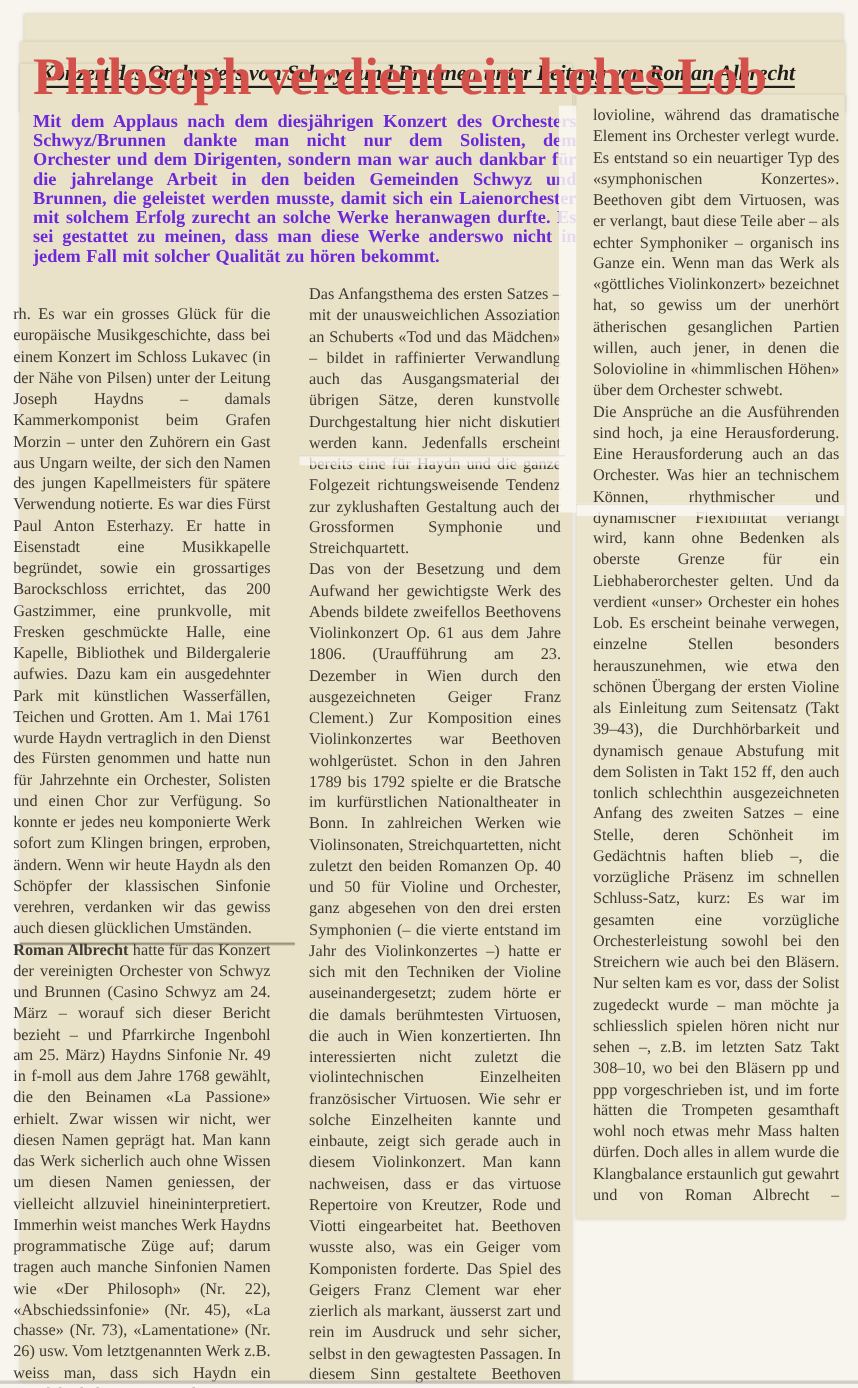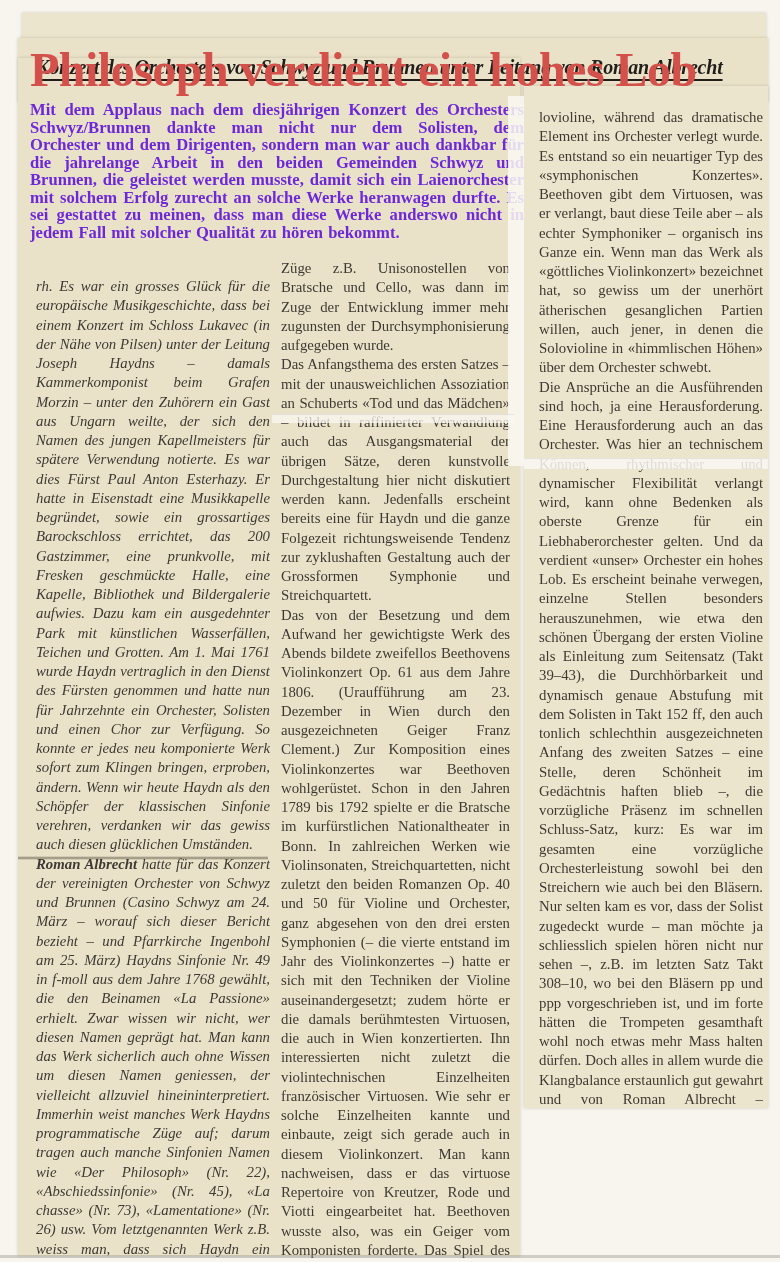--- a/index.html
+++ b/index.html
@@ -28,23 +28,23 @@
   .lead{
     position:absolute;left:30px;top:101px;width:494px;height:158px;overflow:hidden;
     font-size:16.6px;line-height:17.5px;font-weight:700;color:#6d28d9;
     text-align:justify;word-spacing:1px;
   }
   .col{
     position:absolute;overflow:hidden;text-align:justify;
     font-size:14.8px;line-height:19.25px;color:var(--ink,#3e3933);
     hyphens:auto;-webkit-hyphens:auto;
   }
-  .col-1{left:36px;top:277px;width:234px;height:986px;font-style:italic;}
+  .col-1{left:12px;top:277px;width:234px;height:986px;}
   .col-2{left:281px;top:259px;width:229px;height:1000px;}
-  .col-3{left:539px;top:108px;width:224px;height:1002px;font-family:Liberation Serif, serif;}
+  .col-3{left:539px;top:96px;width:224px;height:1002px;font-family:Liberation Serif, serif;}
   .col p{margin:0;}
   .bold-name{font-weight:700;}
 
   .seam{position:absolute;pointer-events:none;}
   .seam.gap-vertical{left:508px;top:96px;width:16px;height:370px;background:rgba(250,248,242,.85);}
   .seam.crease-col1{
     left:18px;top:856px;width:250px;height:4px;
     background:linear-gradient(to bottom, rgba(120,100,80,0), rgba(70,58,45,.55), rgba(120,100,80,0));
   }
   .seam.cut-col2{left:272px;top:414px;width:242px;height:9px;background:rgba(249,247,241,.75);box-shadow:0 1px 1px rgba(0,0,0,.08) inset;}
@@ -61,21 +61,20 @@
 
 <div class="kicker">Konzert des Orchesters von Schwyz und Brunnen unter Leitung von Roman Albrecht</div>
 <div class="headline">Philosoph verdient ein hohes Lob</div>
 <div class="lead">Mit dem Applaus nach dem diesjährigen Konzert des Orchesters Schwyz/Brunnen dankte man nicht nur dem Solisten, dem Orchester und dem Dirigenten, sondern man war auch dankbar für die jahrelange Arbeit in den beiden Gemeinden Schwyz und Brunnen, die geleistet werden musste, damit sich ein Laienorchester mit solchem Erfolg zurecht an solche Werke heranwagen durfte. Es sei gestattet zu meinen, dass man diese Werke anderswo nicht in jedem Fall mit solcher Qualität zu hören bekommt.</div>
 
 <div class="col col-1">
     <p><span>rh. Es war ein grosses Glück für die europäische Musikgeschichte, dass bei einem Konzert im Schloss Lukavec (in der Nähe von Pilsen) unter der Leitung Joseph Haydns – damals Kammerkomponist beim Grafen Morzin – unter den Zuhörern ein Gast aus Ungarn weilte, der sich den Namen des jungen Kapellmeisters für spätere Verwendung notierte. Es war dies Fürst Paul Anton Esterhazy. Er hatte in Eisenstadt eine Musikkapelle begründet, sowie ein grossartiges Barockschloss errichtet, das 200 Gastzimmer, eine prunkvolle, mit Fresken geschmückte Halle, eine Kapelle, Bibliothek und Bildergalerie aufwies. Dazu kam ein ausgedehnter Park mit künstlichen Wasserfällen, Teichen und Grotten. Am 1. Mai 1761 wurde Haydn vertraglich in den Dienst des Fürsten genommen und hatte nun für Jahrzehnte ein Orchester, Solisten und einen Chor zur Verfügung. So konnte er jedes neu komponierte Werk sofort zum Klingen bringen, erproben, ändern. Wenn wir heute Haydn als den Schöpfer der klassischen Sinfonie verehren, verdanken wir das gewiss auch diesen glücklichen Umständen.</span></p>
     <p><span class="bold-name">Roman Albrecht</span><span> hatte für das Konzert der vereinigten Orchester von Schwyz und Brunnen (Casino Schwyz am 24. März – worauf sich dieser Bericht bezieht – und Pfarrkirche Ingenbohl am 25. März) Haydns Sinfonie Nr. 49 in f-moll aus dem Jahre 1768 gewählt, die den Beinamen «La Passione» erhielt. Zwar wissen wir nicht, wer diesen Namen geprägt hat. Man kann das Werk sicherlich auch ohne Wissen um diesen Namen geniessen, der vielleicht allzuviel hineininterpretiert. Immerhin weist manches Werk Haydns programmatische Züge auf; darum tragen auch manche Sinfonien Namen wie «Der Philosoph» (Nr. 22), «Abschiedssinfonie» (Nr. 45), «La chasse» (Nr. 73), «Lamentatione» (Nr. 26) usw. Vom letztgenannten Werk z.B. weiss man, dass sich Haydn ein mittelalterliches Passionsdrama zum Vorbild für seine Sinfonie genommen hat. Die Sinfonie Nr. 49 ist in der barocken Form der Kirchensonaten gehalten (– lauter zweiteilige Sätze mit Wiederholung jedes Teils; Satzanordnung: langsam-schnell, langsam-schnell –), hat auch in der orchestralen Fassung noch barocke</span></p>
   </div>
 <div class="col col-2">
-    <p><span>Züge z.B. Unisonostellen von Bratsche und Cello, was dann im Zuge der Entwicklung immer mehr zugunsten der Durchsymphonisierung aufgegeben wurde.</span></p>
     <p><span>Das Anfangsthema des ersten Satzes – mit der unausweichlichen Assoziation an Schuberts «Tod und das Mädchen» – bildet in raffinierter Verwandlung auch das Ausgangsmaterial der übrigen Sätze, deren kunstvolle Durchgestaltung hier nicht diskutiert werden kann. Jedenfalls erscheint bereits eine für Haydn und die ganze Folgezeit richtungsweisende Tendenz zur zyklushaften Gestaltung auch der Grossformen Symphonie und Streichquartett.</span></p>
     <p><span>Das von der Besetzung und dem Aufwand her gewichtigste Werk des Abends bildete zweifellos Beethovens Violinkonzert Op. 61 aus dem Jahre 1806. (Uraufführung am 23. Dezember in Wien durch den ausgezeichneten Geiger Franz Clement.) Zur Komposition eines Violinkonzertes war Beethoven wohlgerüstet. Schon in den Jahren 1789 bis 1792 spielte er die Bratsche im kurfürstlichen Nationaltheater in Bonn. In zahlreichen Werken wie Violinsonaten, Streichquartetten, nicht zuletzt den beiden Romanzen Op. 40 und 50 für Violine und Orchester, ganz abgesehen von den drei ersten Symphonien (– die vierte entstand im Jahr des Violinkonzertes –) hatte er sich mit den Techniken der Violine auseinandergesetzt; zudem hörte er die damals berühmtesten Virtuosen, die auch in Wien konzertierten. Ihn interessierten nicht zuletzt die violintechnischen Einzelheiten französischer Virtuosen. Wie sehr er solche Einzelheiten kannte und einbaute, zeigt sich gerade auch in diesem Violinkonzert. Man kann nachweisen, dass er das virtuose Repertoire von Kreutzer, Rode und Viotti eingearbeitet hat. Beethoven wusste also, was ein Geiger vom Komponisten forderte. Das Spiel des Geigers Franz Clement war eher zierlich als markant, äusserst zart und rein im Ausdruck und sehr sicher, selbst in den gewagtesten Passagen. In diesem Sinn gestaltete Beethoven auch sein Konzert. Er betont den lyrisch-gesangvollen Charakter der So-</span></p>
   </div>
 <div class="col col-3">
     <p><span>lovioline, während das dramatische Element ins Orchester verlegt wurde. Es entstand so ein neuartiger Typ des «symphonischen Konzertes». Beethoven gibt dem Virtuosen, was er verlangt, baut diese Teile aber – als echter Symphoniker – organisch ins Ganze ein. Wenn man das Werk als «göttliches Violinkonzert» bezeichnet hat, so gewiss um der unerhört ätherischen gesanglichen Partien willen, auch jener, in denen die Solovioline in «himmlischen Höhen» über dem Orchester schwebt.</span></p>
     <p><span>Die Ansprüche an die Ausführenden sind hoch, ja eine Herausforderung. Eine Herausforderung auch an das Orchester. Was hier an technischem Können, rhythmischer und dynamischer Flexibilität verlangt wird, kann ohne Bedenken als oberste Grenze für ein Liebhaberorchester gelten. Und da verdient «unser» Orchester ein hohes Lob. Es erscheint beinahe verwegen, einzelne Stellen besonders herauszunehmen, wie etwa den schönen Übergang der ersten Violine als Einleitung zum Seitensatz (Takt 39–43), die Durchhörbarkeit und dynamisch genaue Abstufung mit dem Solisten in Takt 152 ff, den auch tonlich schlechthin ausgezeichneten Anfang des zweiten Satzes – eine Stelle, deren Schönheit im Gedächtnis haften blieb –, die vorzügliche Präsenz im schnellen Schluss-Satz, kurz: Es war im gesamten eine vorzügliche Orchesterleistung sowohl bei den Streichern wie auch bei den Bläsern. Nur selten kam es vor, dass der Solist zugedeckt wurde – man möchte ja schliesslich spielen hören nicht nur sehen –, z.B. im letzten Satz Takt 308–10, wo bei den Bläsern pp und ppp vorgeschrieben ist, und im forte hätten die Trompeten gesamthaft wohl noch etwas mehr Mass halten dürfen. Doch alles in allem wurde die Klangbalance erstaunlich gut gewahrt und von Roman Albrecht – zweifellos auch in den minuziösen Proben – sorgfältig überwacht.</span></p>
   </div>
 
 <div class="seam gap-vertical"></div>
 <div class="seam cut-col2"></div>

